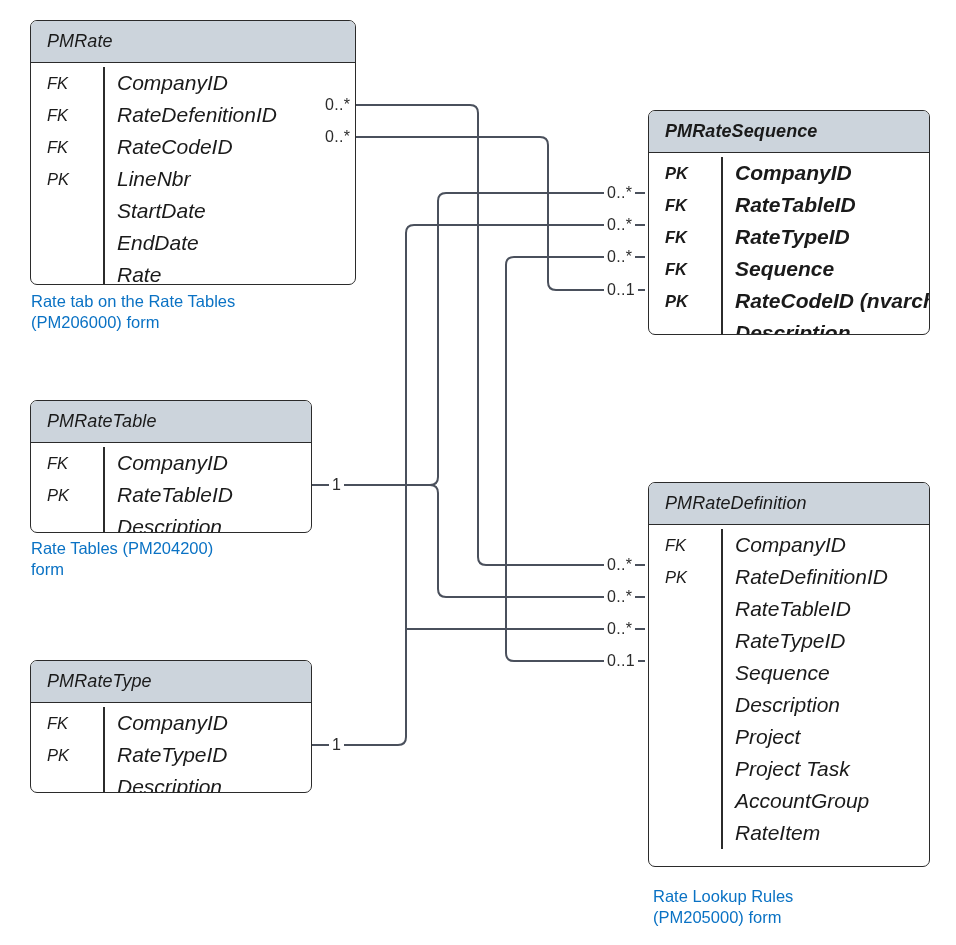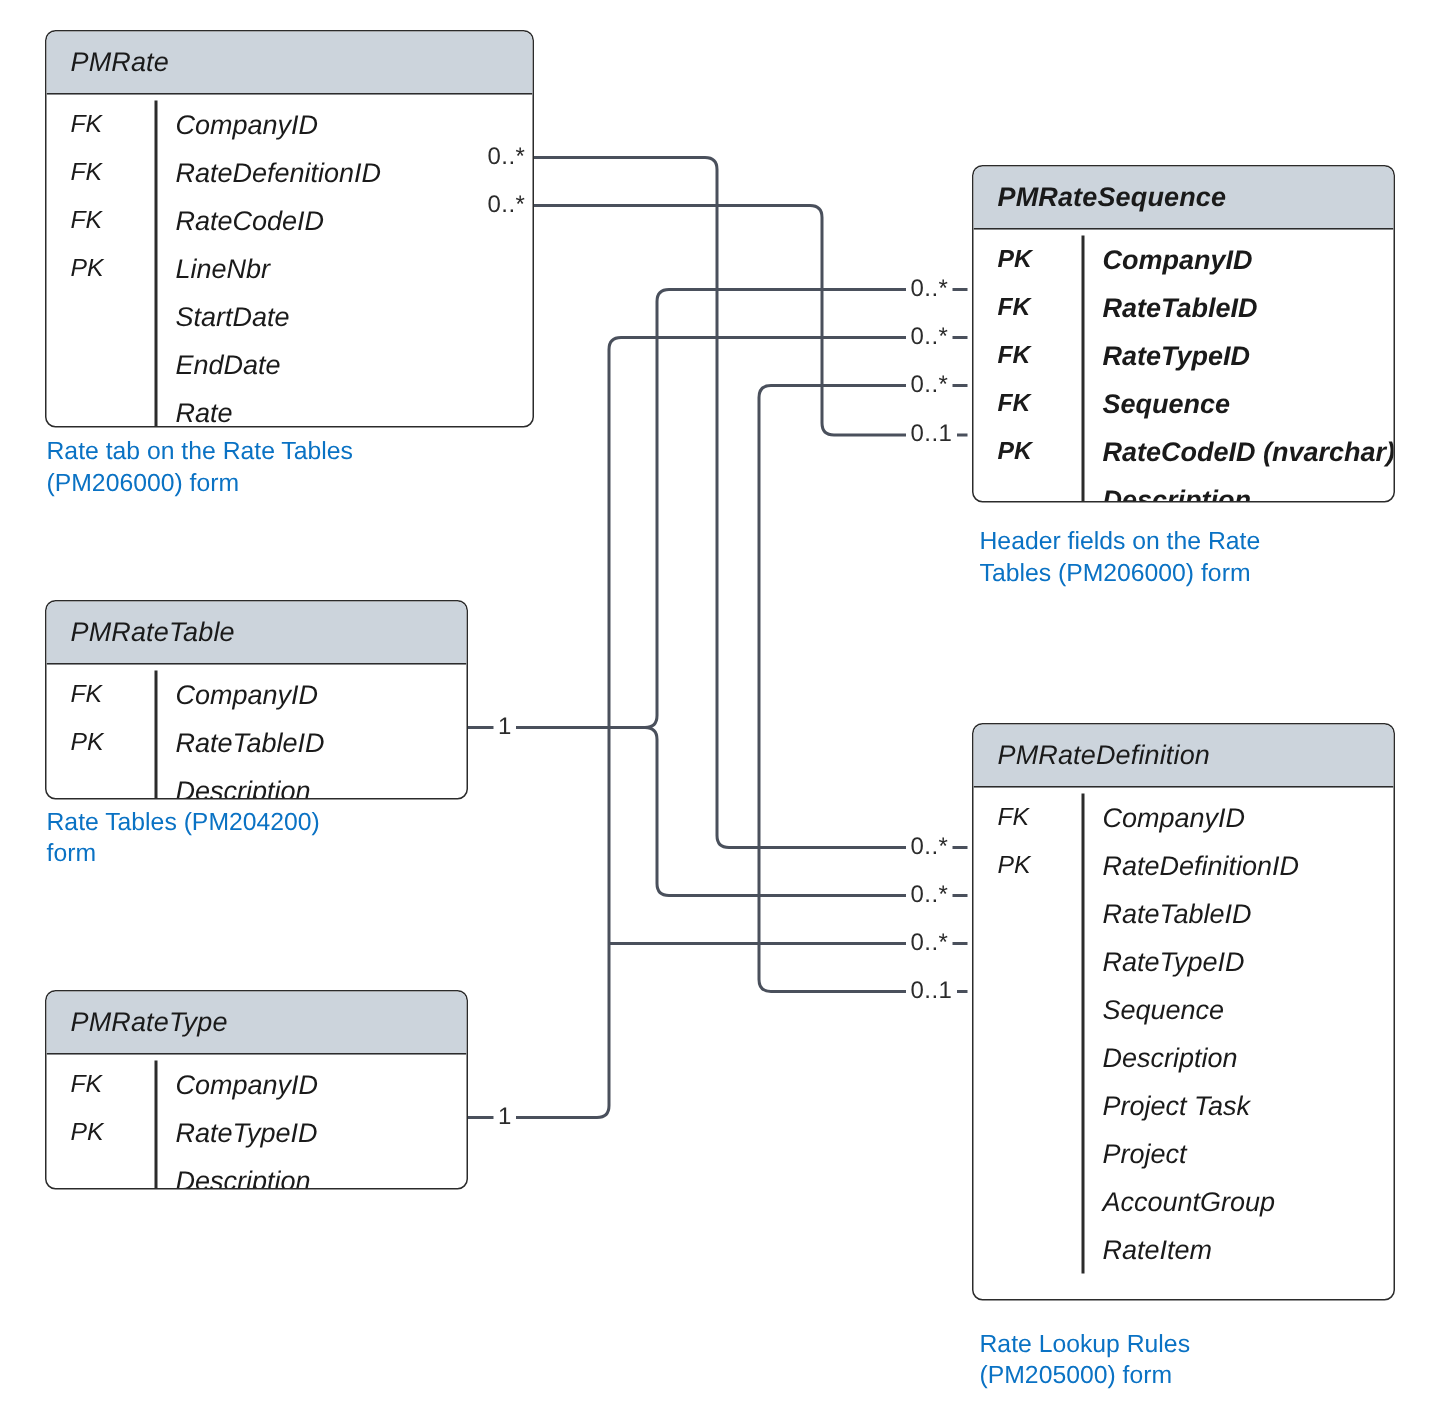--- a/index.html
+++ b/index.html
@@ -36,21 +36,21 @@
     position:absolute;top:0;bottom:0;left:72px;width:1.5px;background:#2b2b2b;
   }
   .erow{
     display:flex;align-items:center;height:32px;box-sizing:border-box;
   }
   .erow .ekey{
     width:72px;flex:0 0 72px;padding-left:16px;box-sizing:border-box;
     font-style:italic;font-size:16.5px;color:#1a1a1a;
   }
   .erow .ename{
-    padding-left:14px;font-style:italic;font-size:18px;color:#1a1a1a;
+    padding-left:14px;font-style:italic;font-size:21px;color:#1a1a1a;
     white-space:nowrap;
   }
   .caption{
     position:absolute;
     color:#0a72c4;
     font-size:16.5px;
     line-height:21px;
     white-space:pre-line;
   }
   .card{
@@ -148,22 +148,20 @@
       <div class="erow">
         <span class="ekey">PK</span>
         <span class="ename">RateCodeID (nvarchar)</span>
       </div>
       <div class="erow">
         <span class="ekey"></span>
         <span class="ename">Description</span>
       </div>
     </div>
   </div>
-  <div class="caption" style="left:653px;top:351px;width:300px;">Header fields on the Rate
-Tables (PM206000) form</div>
 
   <div class="entity" style="left:30px;top:400px;width:282px;height:133px;">
     <div class="ehead">
       <span class="etitle">PMRateTable</span>
     </div>
     <div class="ebody">
       <div class="vdiv"></div>
       <div class="erow" style="margin-top:4px;">
         <span class="ekey">FK</span>
         <span class="ename">CompanyID</span>
@@ -227,25 +225,25 @@
       <div class="erow">
         <span class="ekey"></span>
         <span class="ename">Sequence</span>
       </div>
       <div class="erow">
         <span class="ekey"></span>
         <span class="ename">Description</span>
       </div>
       <div class="erow">
         <span class="ekey"></span>
+        <span class="ename">Project</span>
+      </div>
+      <div class="erow">
+        <span class="ekey"></span>
         <span class="ename">Project Task</span>
-      </div>
-      <div class="erow">
-        <span class="ekey"></span>
-        <span class="ename">Project</span>
       </div>
       <div class="erow">
         <span class="ekey"></span>
         <span class="ename">AccountGroup</span>
       </div>
       <div class="erow">
         <span class="ekey"></span>
         <span class="ename">RateItem</span>
       </div>
     </div>

